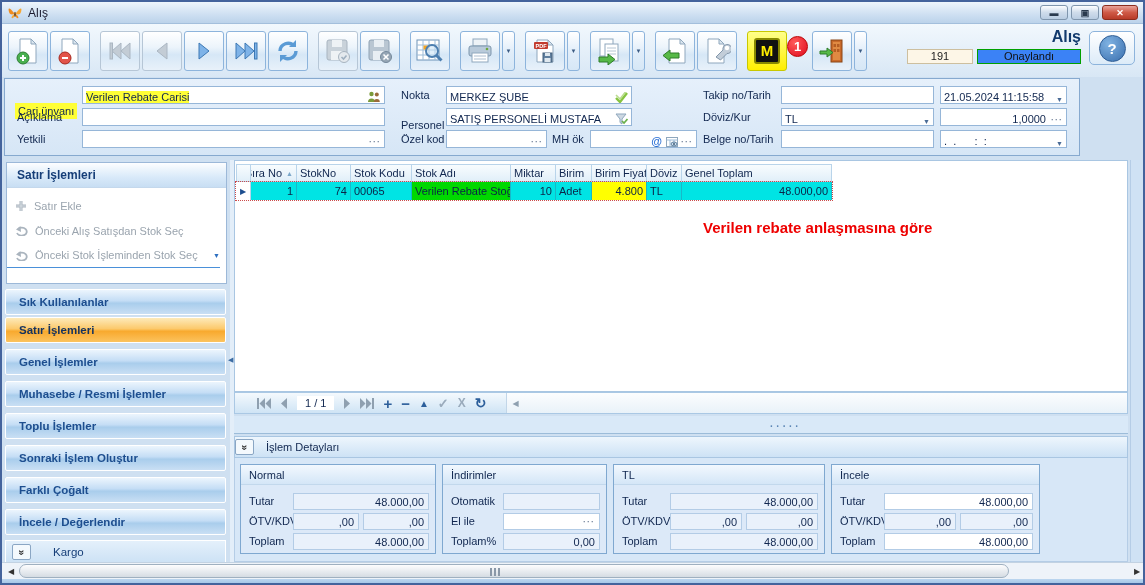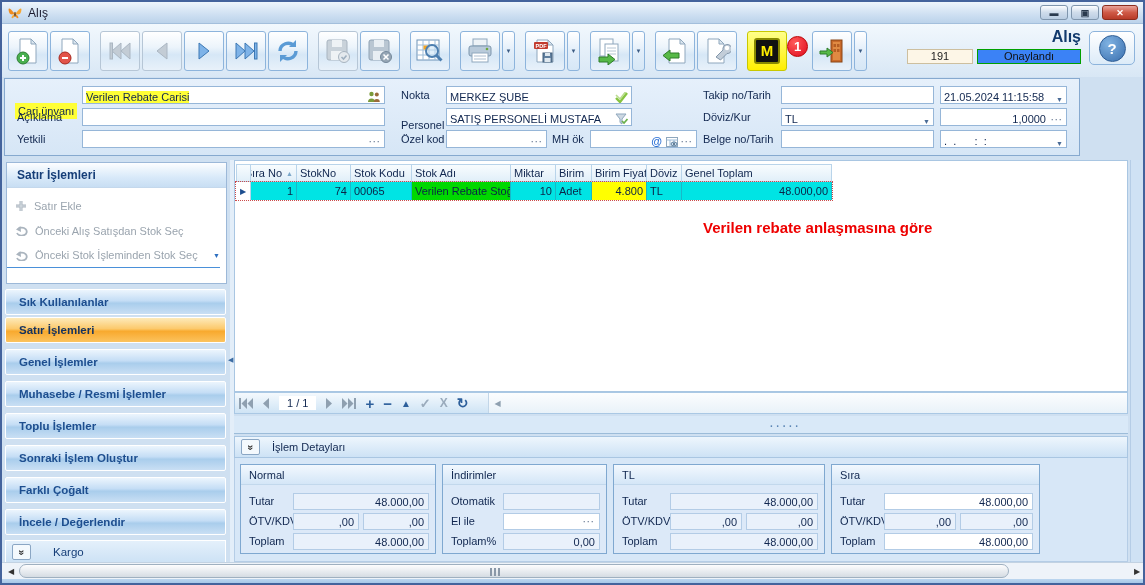--- a/index.html
+++ b/index.html
@@ -102,34 +102,34 @@
   .gc.sel { background:#fff; border-right:1px solid #b9d4ea; color:#1d4e8f; font-size:8px; justify-content:center; }
   .gc.green { background:#00d800; }
   .gc.yellow { background:#ffff00; }
   .sort { color:#7ba7c9; font-size:7px; margin-left:4px; }
   .annot { position:absolute; left:468px; top:57px; color:#ee0000; font-weight:bold; font-size:15px;
     line-height:19px; width:330px; }
 
   
   .gnav { position:absolute; left:232px; top:390px; width:894px; height:22px;
     background:linear-gradient(#f4f9fd,#cfe4f5); border:1px solid #aac8e4; display:flex; align-items:center;
-    padding-left:4px; }
+    padding-left:22px; }
   .gnav .ni { margin-right:9px; display:flex; align-items:center; font-weight:bold; }
   .pager { background:#fff; padding:1px 8px; margin-right:9px; color:#10264f; font-weight:normal; }
   .blue { color:#2d5f9b; } .gray { color:#9aabbc; }
   .scrollstrip { margin-left:10px; flex:1; align-self:stretch; background:linear-gradient(#fcfdfe,#e9f2f9);
     border-left:1px solid #c2d6e8; display:flex; align-items:center; padding-left:6px; }
   .hsplit { position:absolute; left:232px; top:414px; width:894px; height:18px; background:#d9e9f8;
     border-bottom:1px solid #9cbcd9; }
   .hsplit .dotsm { position:absolute; left:536px; top:5px; color:#5c86b5; font-size:10px; letter-spacing:3px; font-weight:bold; }
 
   
   .dethdr { position:absolute; left:232px; top:434px; width:894px; height:22px;
     background:linear-gradient(#eef6fd,#cde2f5); border:1px solid #a9c6e2; display:flex; align-items:center;
-    gap:12px; padding-left:6px; color:#10264f; }
+    gap:12px; color:#10264f; }
   .detbg { position:absolute; left:232px; top:456px; width:894px; height:104px; background:#d7e7f7;
     border:1px solid #b5cde6; border-top:none; }
   .pnl { position:absolute; border:1px solid #7fa8d0; background:#dce9f8; height:90px; }
   .ph { height:20px; background:linear-gradient(#f2f8fe,#d4e6f7); border-bottom:1px solid #c2d8ec;
     display:flex; align-items:center; padding-left:8px; color:#10264f; }
   .pl { position:absolute; left:8px; height:17px; line-height:17px; color:#10264f; }
   .pf { position:absolute; height:17px; border:1px solid #b3cce6; background:#e9f1fb; display:flex;
     align-items:center; justify-content:flex-end; padding:0 4px; color:#10264f; }
   .pf.white { background:#fff; }
   .r1 { top:28px; } .r2 { top:48px; } .r3 { top:68px; }
@@ -602,21 +602,21 @@
     <span class="pl r1">Tutar</span>
     <span class="pf r1" style="left:56px;width:148px;">48.000,00</span>
     <span class="pl r2">ÖTV/KDV</span>
     <span class="pf r2" style="left:56px;width:72px;">,00</span>
     <span class="pf r2" style="left:132px;width:72px;">,00</span>
     <span class="pl r3">Toplam</span>
     <span class="pf r3" style="left:56px;width:148px;">48.000,00</span>
   </div>
 
   <div class="pnl" style="left:829px;top:462px;width:209px;">
-    <div class="ph">Sıra</div>
+    <div class="ph">İncele</div>
     <span class="pl r1">Tutar</span>
     <span class="pf white r1" style="left:52px;width:149px;">48.000,00</span>
     <span class="pl r2">ÖTV/KDV</span>
     <span class="pf r2" style="left:52px;width:72px;">,00</span>
     <span class="pf r2" style="left:128px;width:73px;">,00</span>
     <span class="pl r3">Toplam</span>
     <span class="pf white r3" style="left:52px;width:149px;">48.000,00</span>
   </div>
 
   <div class="bscroll">

